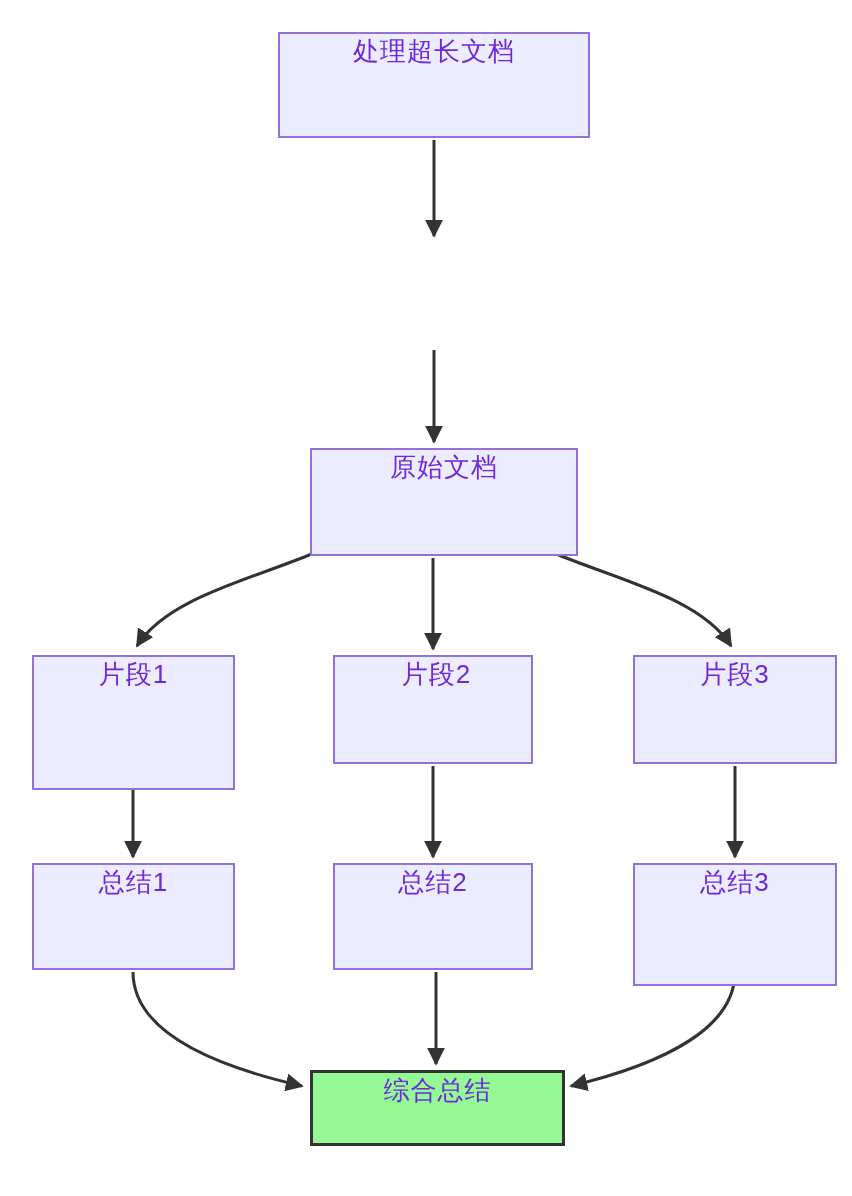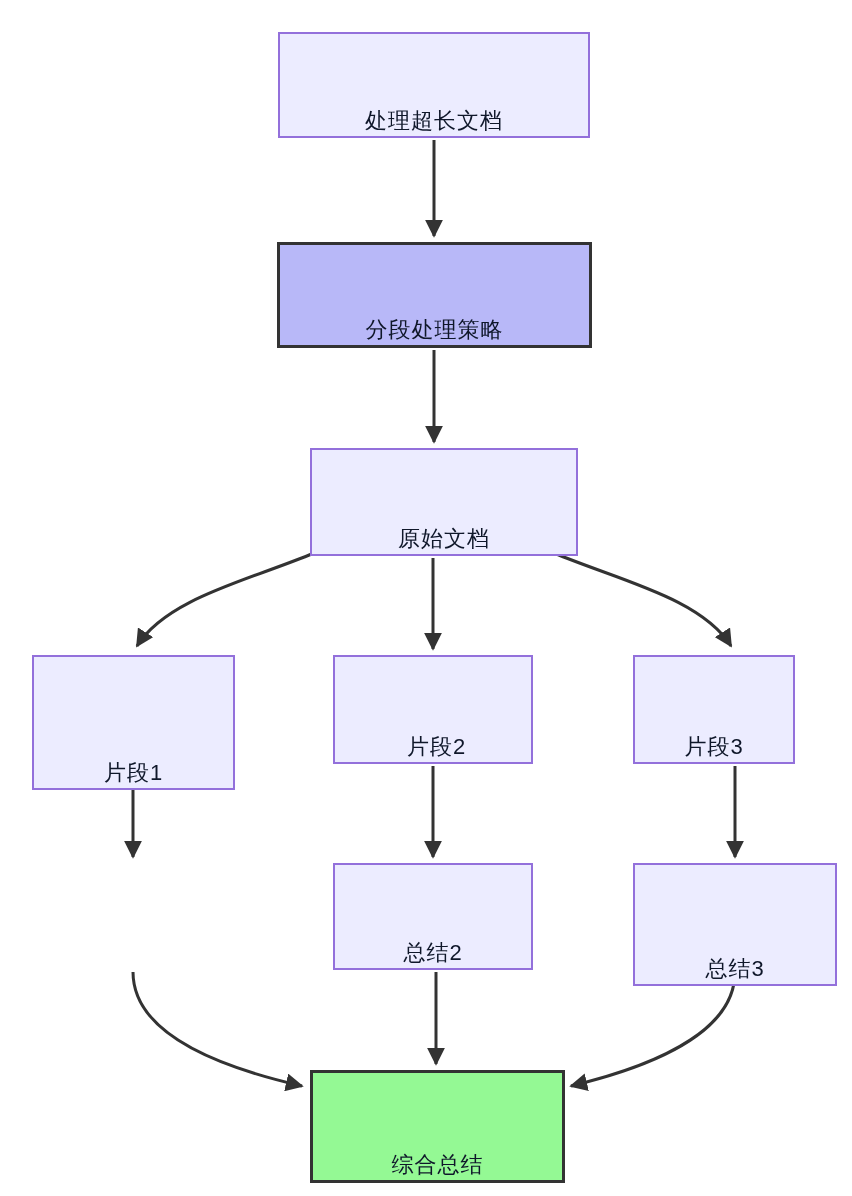--- a/index.html
+++ b/index.html
@@ -19,24 +19,24 @@
     position: absolute;
     left: 0;
     top: 0;
     width: 852px;
     height: 1196px;
   }
   .node {
     position: absolute;
     box-sizing: border-box;
     display: flex;
-    align-items: flex-end;
+    align-items: flex-start;
     justify-content: center;
-    font-size: 22px;
-    color: #0f172a;
+    font-size: 26px;
+    color: #6d28d9;
     letter-spacing: 1px;
     white-space: nowrap;
   }
   .node-default {
     background: #ECECFF;
     border: 2px solid #9370DB;
   }
   .node-emphasis {
     background: #B8B8F8;
     border: 3px solid #333333;
@@ -72,46 +72,46 @@
     <path class="edge-path" d="M735,766 L735,857" marker-end="url(#arrow)"></path>
     <path class="edge-path" d="M133,972 C133,1025 197,1062 302,1086" marker-end="url(#arrow)"></path>
     <path class="edge-path" d="M436,972 L436,1064" marker-end="url(#arrow)"></path>
     <path class="edge-path" d="M735,972 C735,1025 671,1062 571,1086" marker-end="url(#arrow)"></path>
   </svg>
 
   <div class="node node-default" style="left:278px; top:32px; width:312px; height:106px;">
     <span>处理超长文档</span>
   </div>
 
-  <div class="node node-emphasis" style="left:277px; top:242px; width:315px; height:106px;">
-    <span>分段处理策略</span>
-  </div>
 
   <div class="node node-default" style="left:310px; top:448px; width:268px; height:108px;">
     <span>原始文档</span>
   </div>
 
   <div class="node node-default" style="left:32px; top:655px; width:203px; height:135px;">
     <span>片段1</span>
   </div>
 
   <div class="node node-default" style="left:333px; top:655px; width:200px; height:109px;padding-left:7px;">
     <span>片段2</span>
   </div>
 
-  <div class="node node-default" style="left:633px; top:655px; width:162px; height:109px;">
+  <div class="node node-default" style="left:633px; top:655px; width:204px; height:109px;">
     <span>片段3</span>
   </div>
 
+  <div class="node node-default" style="left:32px; top:863px; width:203px; height:107px;">
+    <span>总结1</span>
+  </div>
 
   <div class="node node-default" style="left:333px; top:863px; width:200px; height:107px;">
     <span>总结2</span>
   </div>
 
   <div class="node node-default" style="left:633px; top:863px; width:204px; height:123px;">
     <span>总结3</span>
   </div>
 
-  <div class="node node-result" style="left:310px; top:1070px; width:255px; height:113px;">
+  <div class="node node-result" style="left:310px; top:1070px; width:255px; height:76px;">
     <span>综合总结</span>
   </div>
 
 </div>
 
 </body></html>

